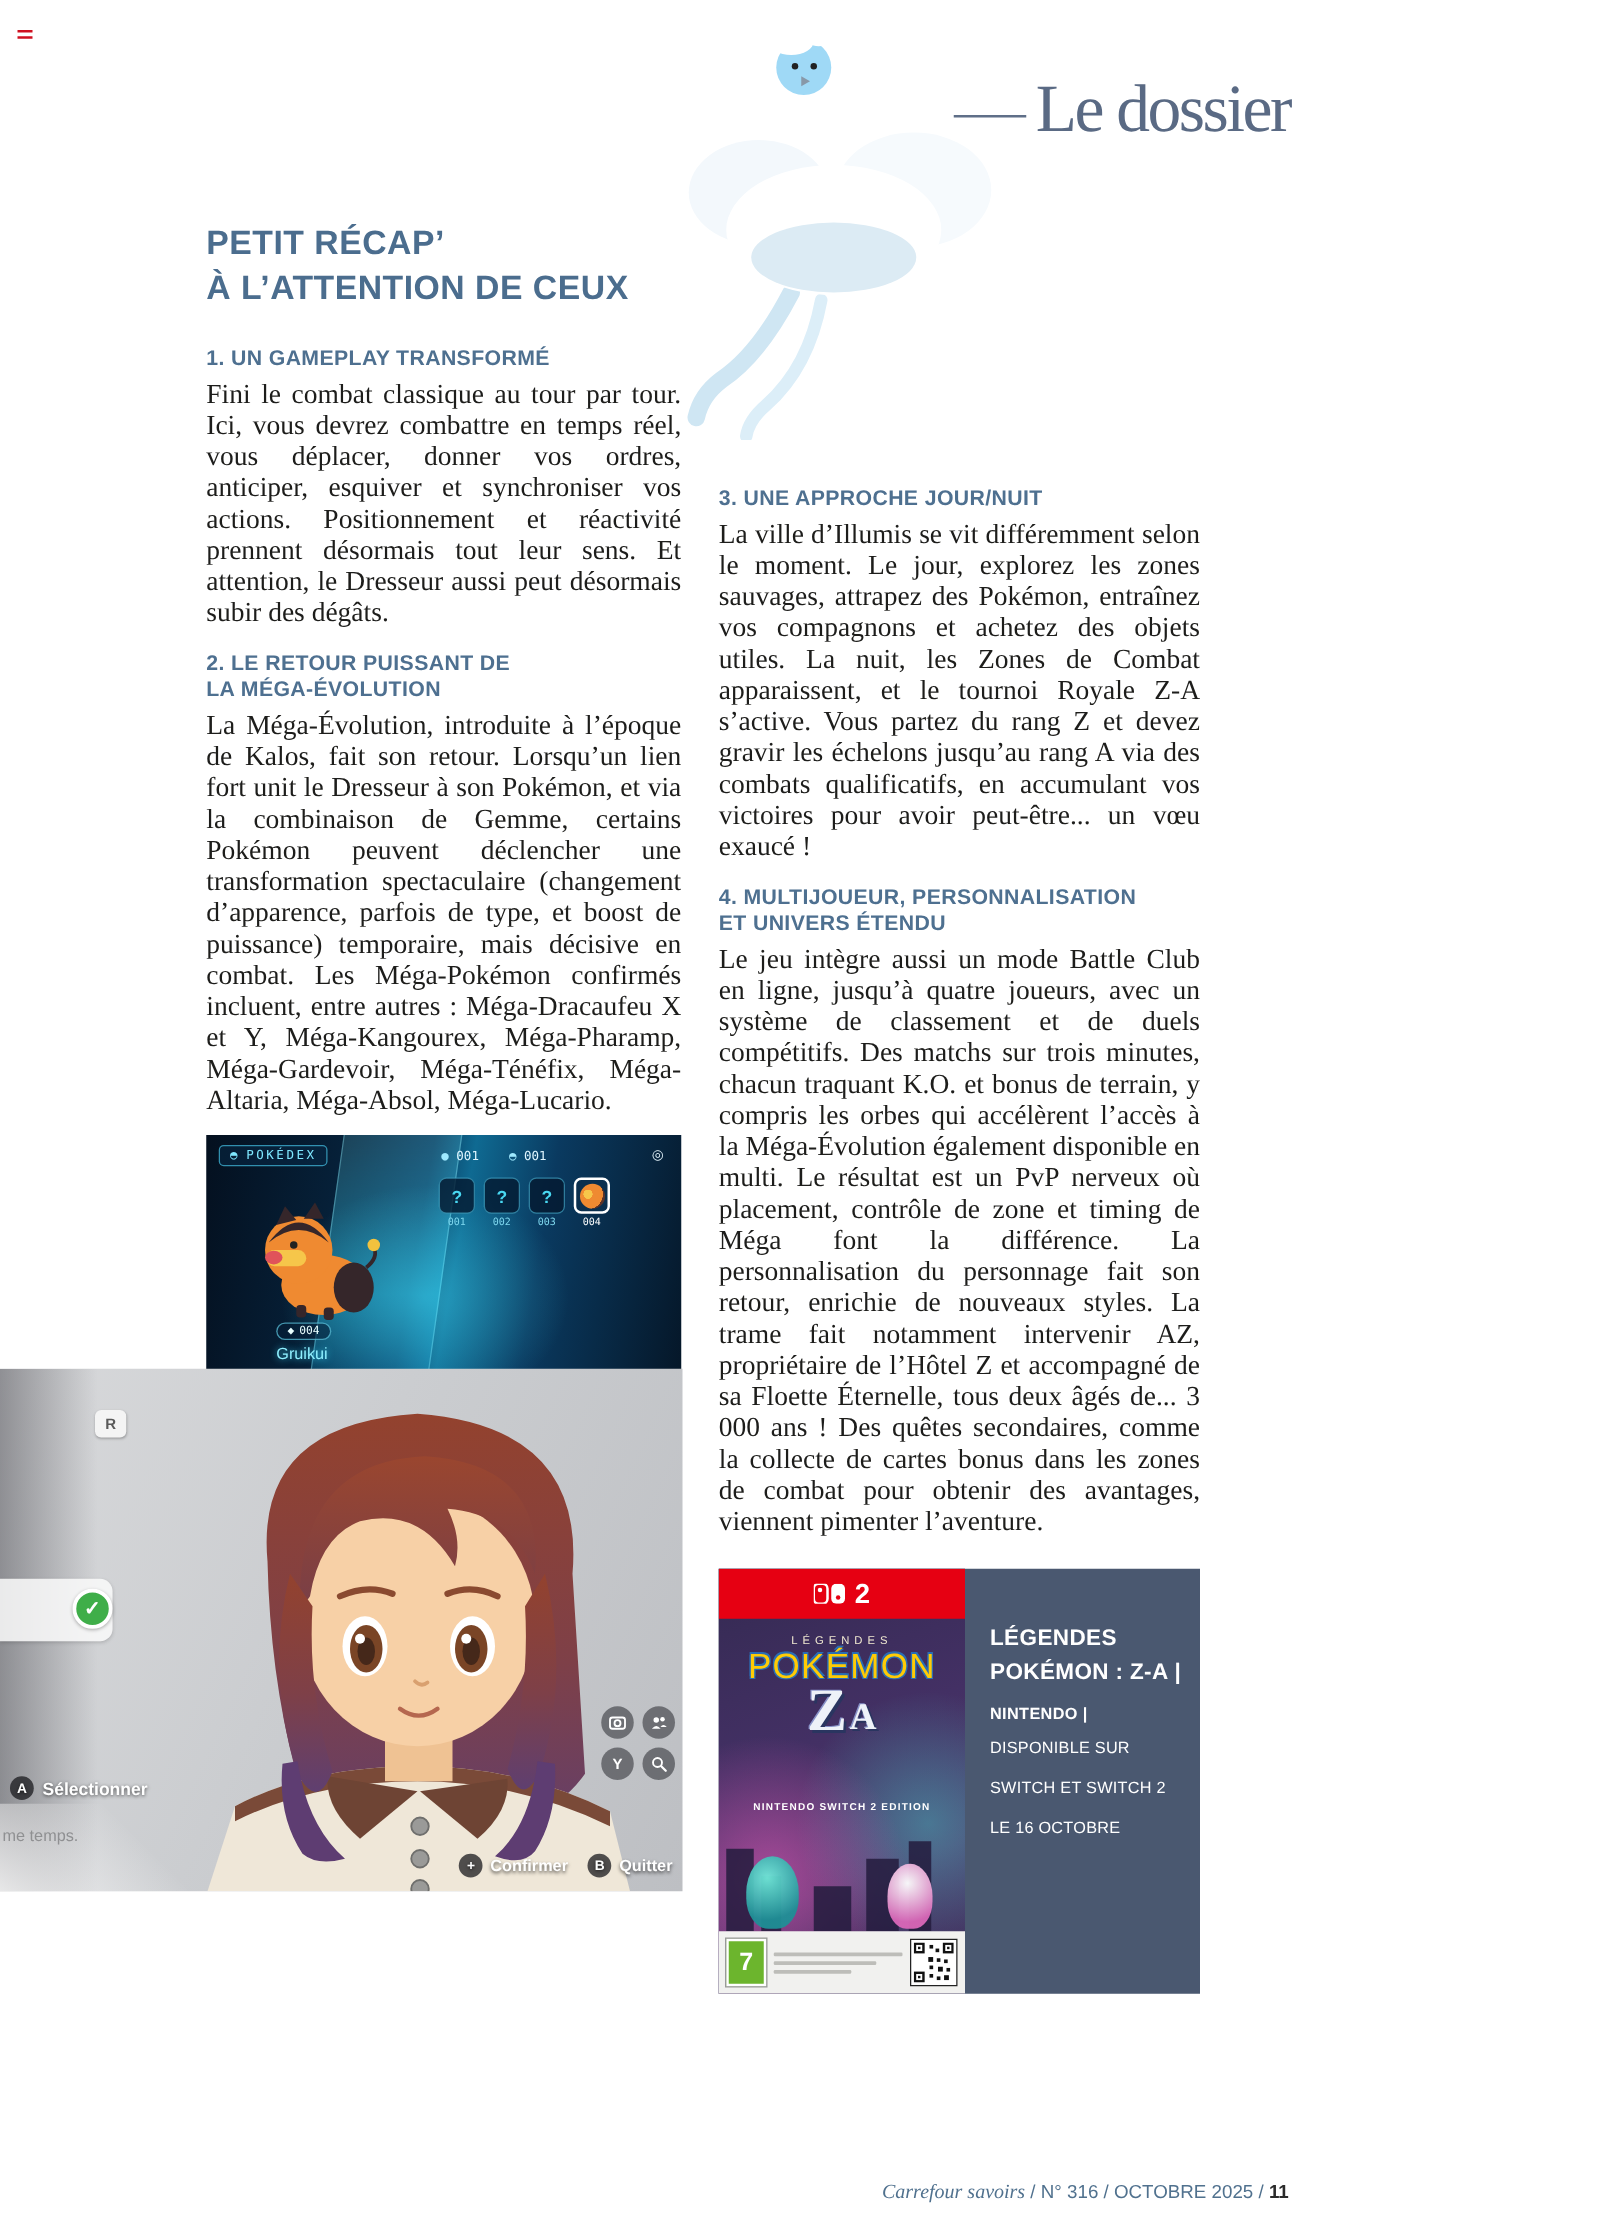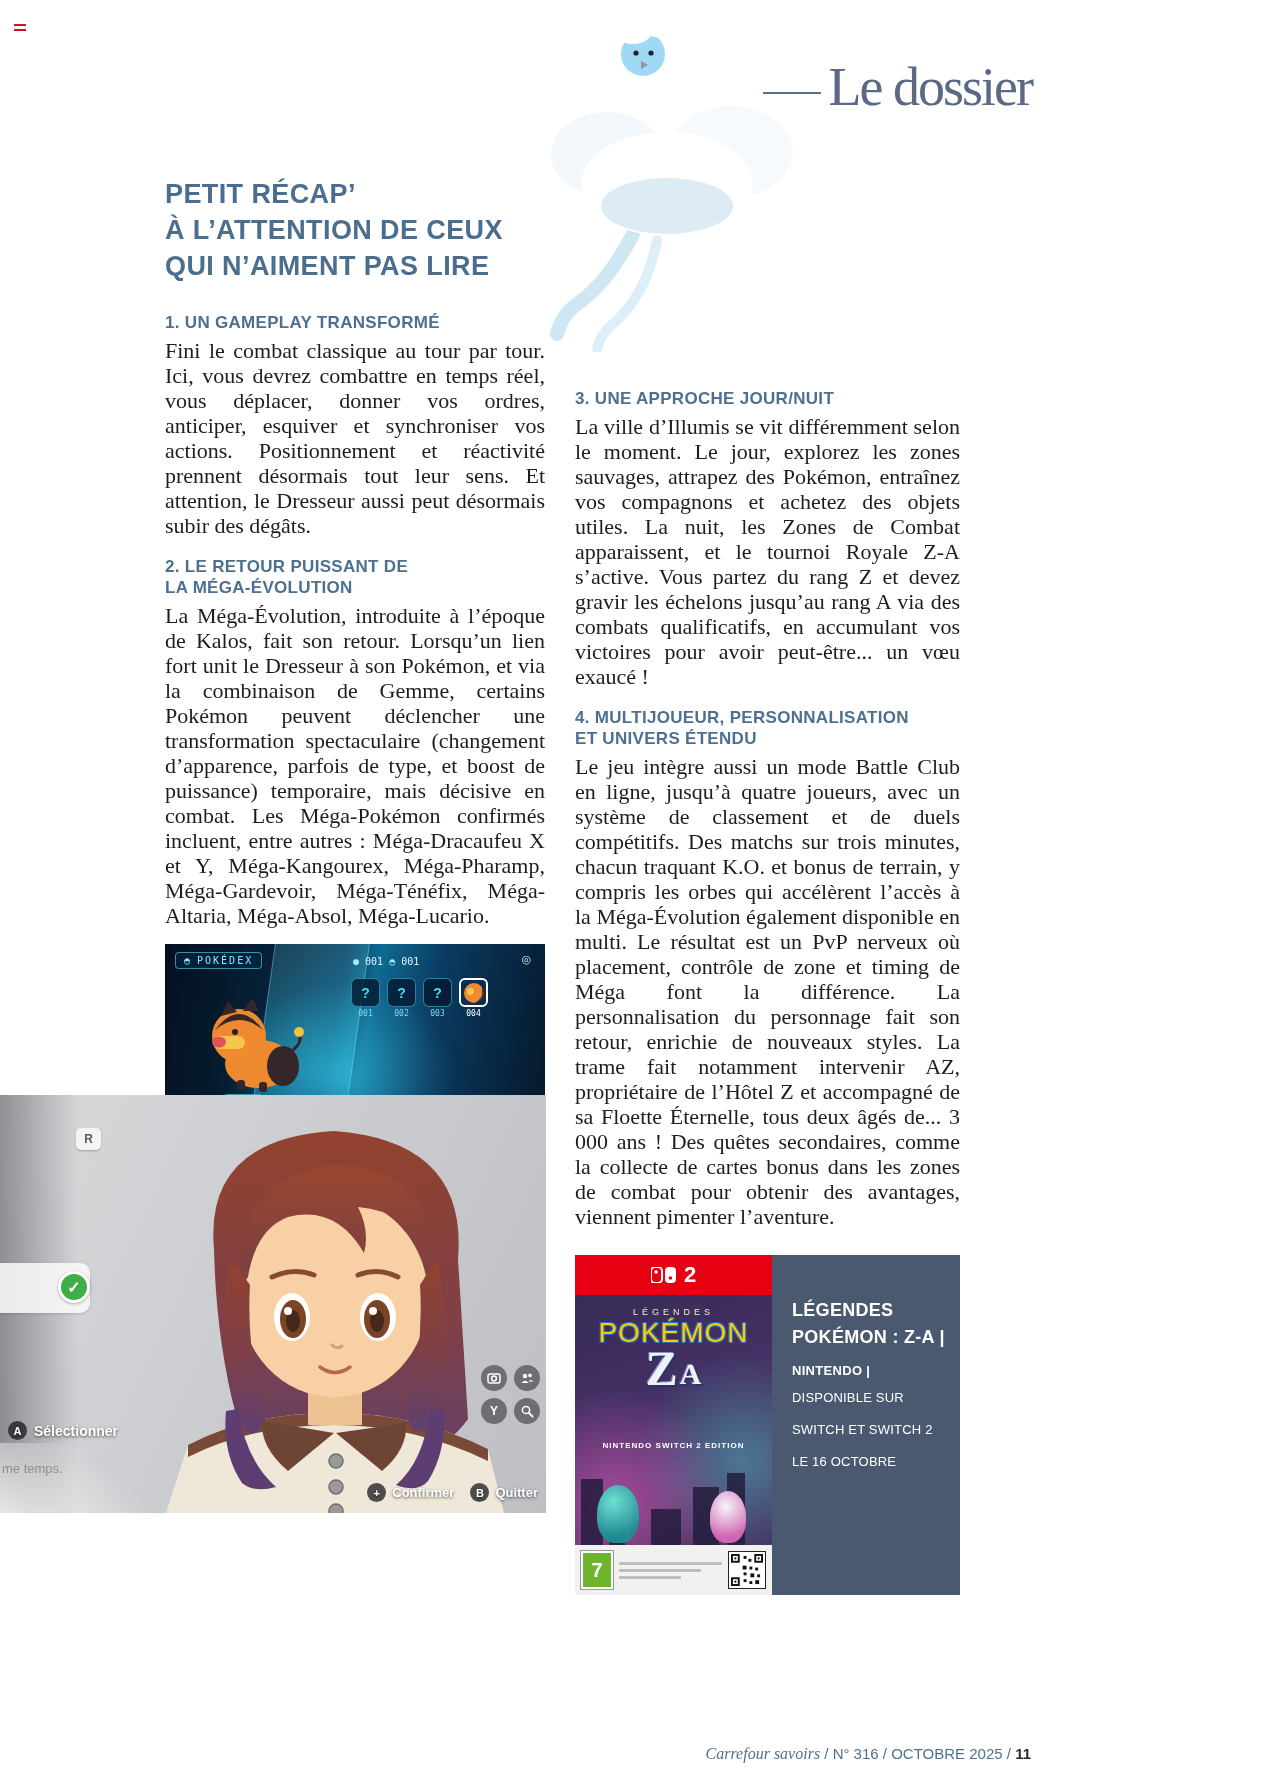--- a/index.html
+++ b/index.html
@@ -32,21 +32,21 @@
            background:linear-gradient(100deg,#04101f 0%,#062038 26%,#0a3c60 44%,#0f6a92 52%,#0a3a60 68%,#051627 100%); }
   .doorway { position:absolute; left:95px; top:0; width:95px; height:212px; transform:skewX(-8deg);
              background:linear-gradient(to bottom, rgba(140,245,255,.16), rgba(40,200,240,.42) 60%, rgba(10,120,180,.22));
              border-left:1px solid rgba(150,240,255,.35); border-right:1px solid rgba(150,240,255,.35); }
   .shot1-glow { position:absolute; left:60px; top:40px; width:230px; height:180px;
                 background:radial-gradient(closest-side, rgba(70,230,255,.40), rgba(70,230,255,0)); }
   .dex-tag { position:absolute; left:10px; top:8px; display:flex; gap:5px; align-items:center;
              border:1px solid rgba(80,220,255,.6); border-radius:4px; padding:2px 8px;
              color:#7fe8ff; font-family:"DejaVu Sans Mono", monospace; font-size:10px; letter-spacing:2px;
              background:rgba(8,40,70,.55); }
-  .counts { position:absolute; left:188px; top:12px; color:#dff6ff; font-family:"DejaVu Sans Mono", monospace; font-size:10px; display:flex; gap:6px; }
+  .counts { position:absolute; left:188px; top:12px; color:#dff6ff; font-family:"DejaVu Sans Mono", monospace; font-size:10px; display:flex; gap:24px; }
   .counts .ic { color:#9feaff; }
   .shot1-topright { position:absolute; right:10px; top:9px; color:#e8f8ff; font-size:11px; letter-spacing:4px; }
   .slots { position:absolute; left:186px; top:34px; display:flex; gap:7px; }
   .slot { width:29px; text-align:center; }
   .slot-box { width:29px; height:29px; border-radius:6px; background:rgba(4,24,46,.8); border:1px solid rgba(90,220,255,.5);
               color:#49d8f2; font-family:"Liberation Sans", sans-serif; font-weight:bold; font-size:14px;
               display:flex; align-items:center; justify-content:center; }
   .slot-box.sel { border:2px solid #ffffff; background:#0a2f4e; }
   .tepig-mini { width:20px; height:20px; border-radius:50%;
                 background:radial-gradient(circle at 32% 42%, #f6c64a 0 20%, #ef8a31 21% 66%, #5d3328 67%); }
@@ -175,21 +175,20 @@
 
   <div class="dossier">
     <span class="dossier-line"></span>
     <span class="dossier-text">Le dossier</span>
   </div>
 
   <div class="col-left">
     <div class="h1-block">
       <div class="h1-line">PETIT RÉCAP’</div>
       <div class="h1-line">À L’ATTENTION DE CEUX</div>
-      <div class="h1-line">QUI N’AIMENT PAS LIRE</div>
     </div>
 
     <div class="sec-head first">1. UN GAMEPLAY TRANSFORMÉ</div>
     <div class="body-text">Fini le combat classique au tour par tour. Ici, vous devrez combattre en temps réel, vous déplacer, donner vos ordres, anticiper, esquiver et synchroniser vos actions. Positionnement et réactivité prennent désormais tout leur sens. Et attention, le Dresseur aussi peut désormais subir des dégâts.</div>
 
     <div class="sec-head">2. LE RETOUR PUISSANT DE
 LA MÉGA-ÉVOLUTION</div>
     <div class="body-text">La Méga-Évolution, introduite à l’époque de Kalos, fait son retour. Lorsqu’un lien fort unit le Dresseur à son Pokémon, et via la combinaison de Gemme, certains Pokémon peuvent déclencher une transformation spectaculaire (changement d’apparence, parfois de type, et boost de puissance) temporaire, mais décisive en combat. Les Méga-Pokémon confirmés incluent, entre autres : Méga-Dracaufeu X et Y, Méga-Kangourex, Méga-Pharamp, Méga-Gardevoir, Méga-Ténéfix, Méga-Altaria, Méga-Absol, Méga-Lucario.</div>
 
     <div class="shot1">

